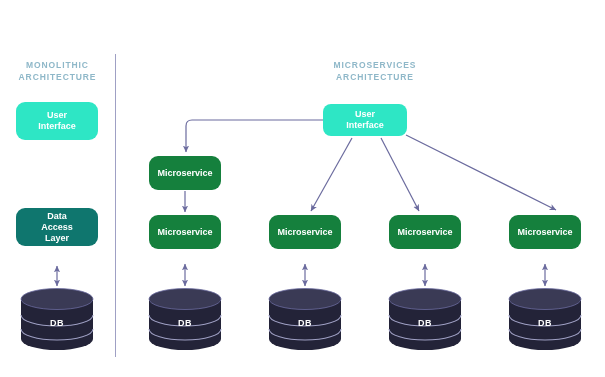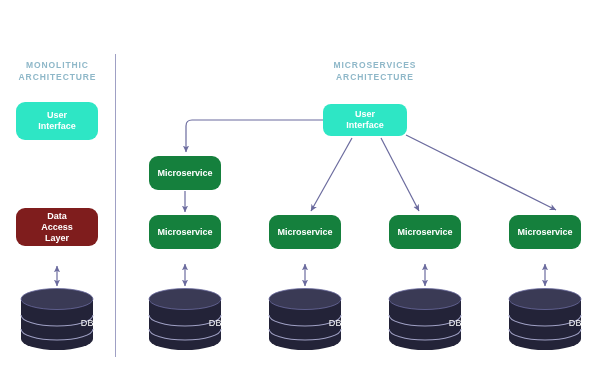--- a/index.html
+++ b/index.html
@@ -65,21 +65,21 @@
     color: #ffffff;
     font-size: 9px;
     font-weight: 600;
     line-height: 11px;
     box-sizing: border-box;
     padding: 2px 16px;
   }
   .mono-node { width: 82px; height: 38px; left: 16px; }
   .node-ui-mono     { top: 86px;  background: #2EE6C5; }
   .node-logic       { top: 138px; background: #2BD3AE; }
-  .node-dal         { top: 192px; background: #7f1d1d; }
+  .node-dal         { top: 192px; background: #0f766e; }
 
   .node-ui-micro {
     width: 84px; height: 32px;
     left: 323px; top: 88px;
     background: #2EE6C5;
     border-radius: 8px;
   }
   .ms {
     width: 72px; height: 34px;
     background: #15803d;
@@ -89,24 +89,24 @@
     position: absolute;
     width: 74px;
     height: 62px;
   }
   .db svg { display: block; }
   .db-label {
     position: absolute;
     left: 0;
     top: 30px;
     width: 74px;
-    text-align: right;
+    text-align: center;
     color: #ffffff;
     font-size: 9px;
-    font-weight: 400;
+    font-weight: 700;
     letter-spacing: 0.4px;
   }
 </style>
 </head>
 <body>
 
 <div id="stage">
 
   <div class="col-title" id="title-mono">MONOLITHIC
 ARCHITECTURE</div>

